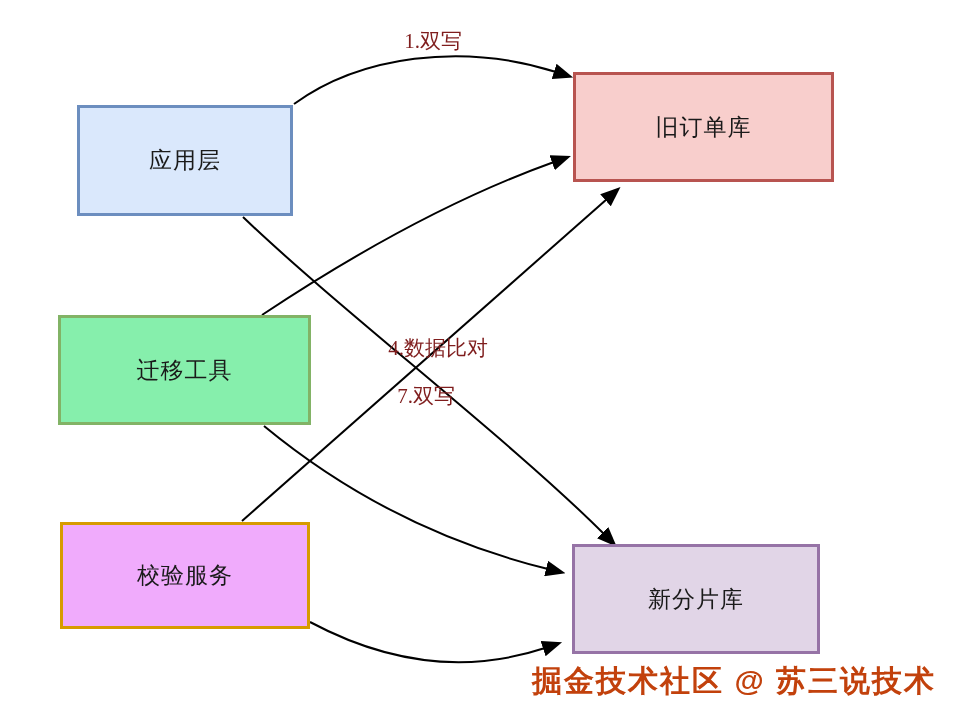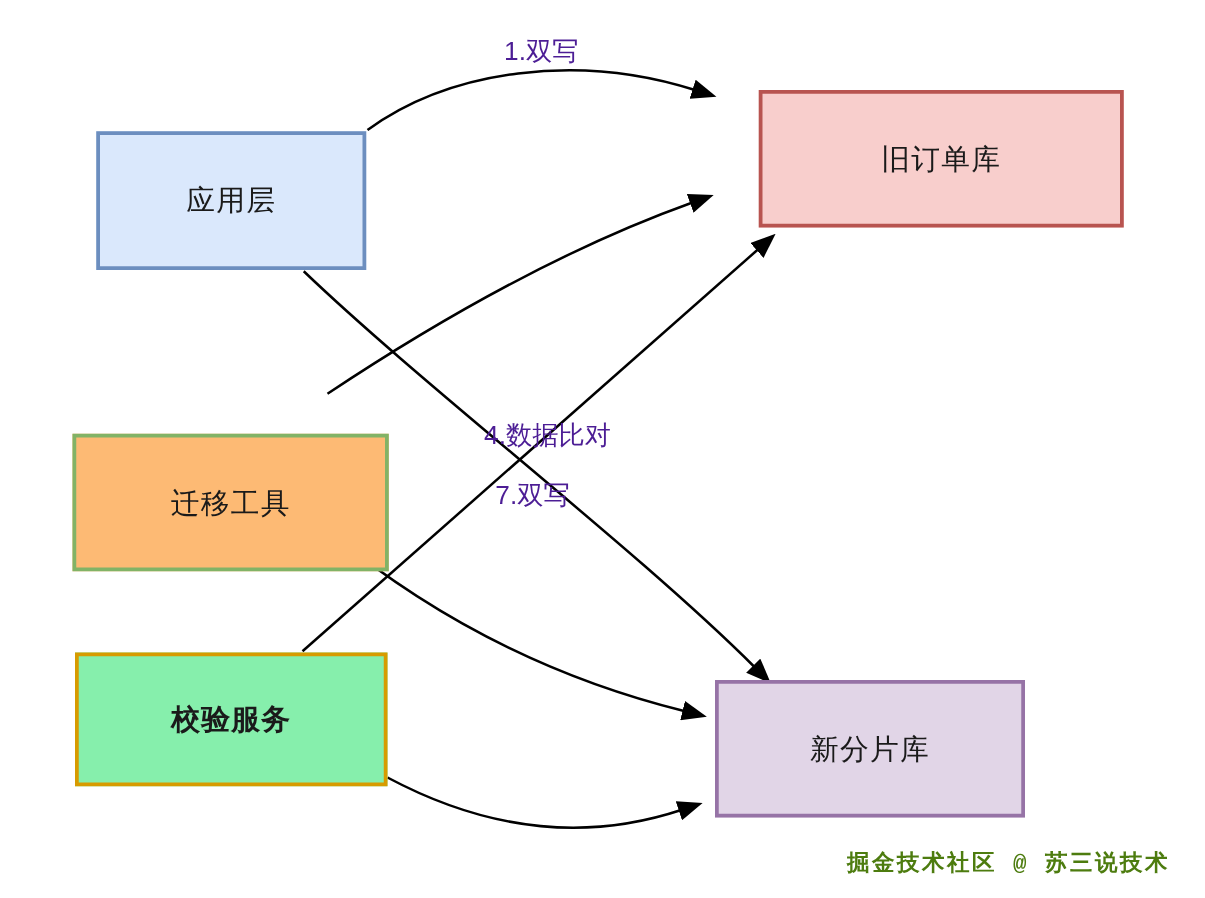--- a/index.html
+++ b/index.html
@@ -31,45 +31,45 @@
     align-items: center;
     justify-content: center;
     border: 3px solid #888;
     font-size: 23px;
     color: #1a1a1a;
     letter-spacing: 1px;
   }
   .node-app-layer        { left: 77px;  top: 105px; width: 216px; height: 111px; }
   .node-migration-tool   { left: 58px;  top: 315px; width: 253px; height: 110px; }
   .node-validation-svc   { left: 60px;  top: 522px; width: 250px; height: 107px; }
-  .node-old-order-db     { left: 607px; top: 72px;  width: 292px; height: 110px; }
+  .node-old-order-db     { left: 573px; top: 72px;  width: 261px; height: 110px; }
   .node-new-shard-db     { left: 572px; top: 544px; width: 248px; height: 110px; }
   .edge-label {
     position: absolute;
     transform: translate(-50%, -50%);
     font-size: 21px;
-    color: #4c1d95;
+    color: #7f1d1d;
     white-space: nowrap;
     background: transparent;
+    font-family: Liberation Serif, serif;
   }
   .edge-label-1 { left: 433px; top: 41px; }
   .edge-label-2 { left: 426px; top: 396px; }
   .edge-label-3 { left: 405px; top: 212px; }
   .edge-label-4 { left: 438px; top: 348px; }
   .watermark {
     position: absolute;
     right: 28px;
     bottom: 16px;
-    font-size: 18px;
+    font-size: 30px;
     font-weight: bold;
     letter-spacing: 2px;
-    color: #4d7c0f;
+    color: #c2410c;
     text-shadow: 1px 1px 1px #ffffff, 2px 2px 2px rgba(255,255,255,0.9);
     white-space: nowrap;
-    font-family: Liberation Mono, monospace;
   }
 </style>
 </head>
 <body>
 
 <div class="canvas">
 
   <svg class="edges-layer" width="964" height="718" viewBox="0 0 964 718" xmlns="http://www.w3.org/2000/svg">
     <defs>
       <marker id="arrow" markerWidth="10" markerHeight="8" refX="1" refY="4" orient="auto" markerUnits="strokeWidth">
@@ -81,25 +81,25 @@
     <path class="edge" d="M 262,315 Q 420,210 554,162" marker-end="url(#arrow)" stroke="#000000"></path>
     <path class="edge" d="M 264,426 Q 390,530 548,569" marker-end="url(#arrow)" stroke="#000000"></path>
     <path class="edge" d="M 242,521 L 607,199" marker-end="url(#arrow)" stroke="#000000"></path>
     <path class="edge" d="M 310,622 Q 430,686 545,648" marker-end="url(#arrow)" stroke="#000000"></path>
   </svg>
 
   <div class="node node-app-layer" style="background-color: rgb(218, 232, 252); border-color: rgb(108, 142, 191);">
     <span>应用层</span>
   </div>
 
-  <div class="node node-migration-tool" style="background-color: #fdba74; border-color: rgb(130, 179, 102); margin-top: 32px;">
+  <div class="node node-migration-tool" style="background-color: #86efac; border-color: rgb(130, 179, 102);">
     <span>迁移工具</span>
   </div>
 
-  <div class="node node-validation-svc" style="background-color: #86efac; border-color: rgb(215, 155, 0); font-weight: bold;">
+  <div class="node node-validation-svc" style="background-color: #f0abfc; border-color: rgb(215, 155, 0);">
     <span>校验服务</span>
   </div>
 
   <div class="node node-old-order-db" style="background-color: rgb(248, 206, 204); border-color: rgb(184, 84, 80);">
     <span>旧订单库</span>
   </div>
 
   <div class="node node-new-shard-db" style="background-color: rgb(225, 213, 231); border-color: rgb(150, 115, 166);">
     <span>新分片库</span>
   </div>

